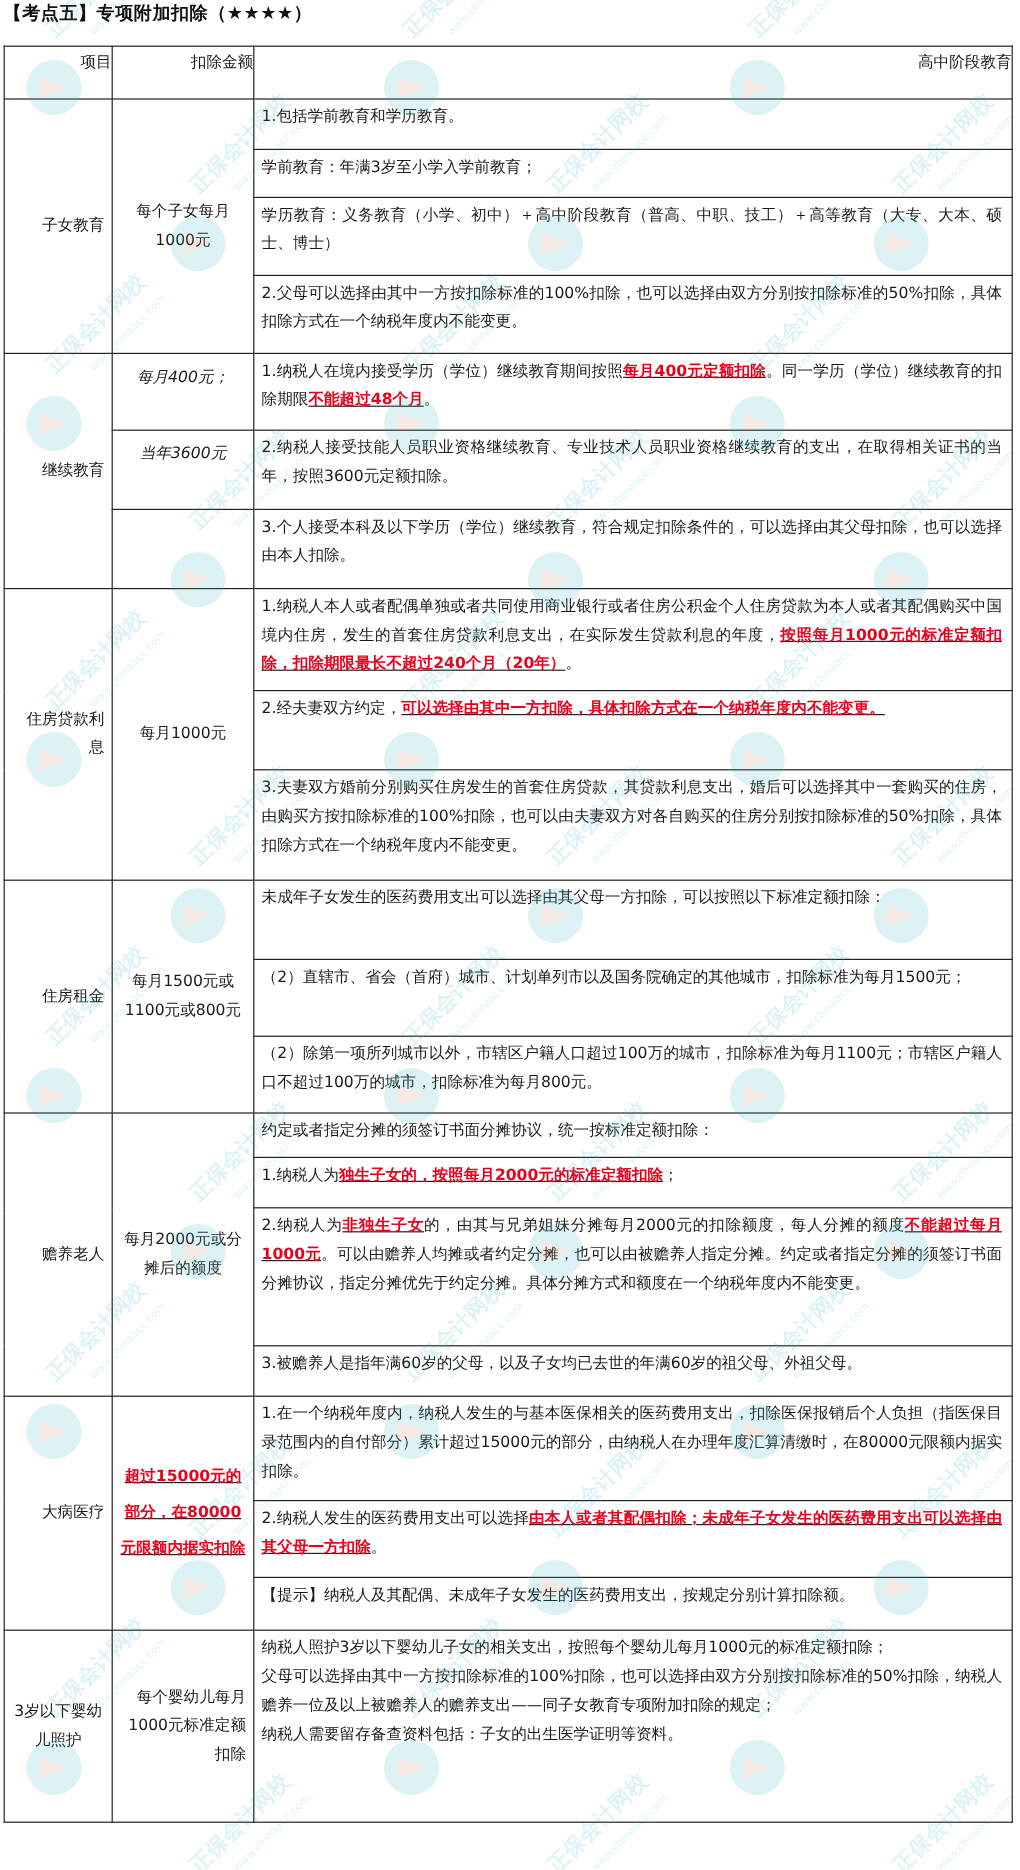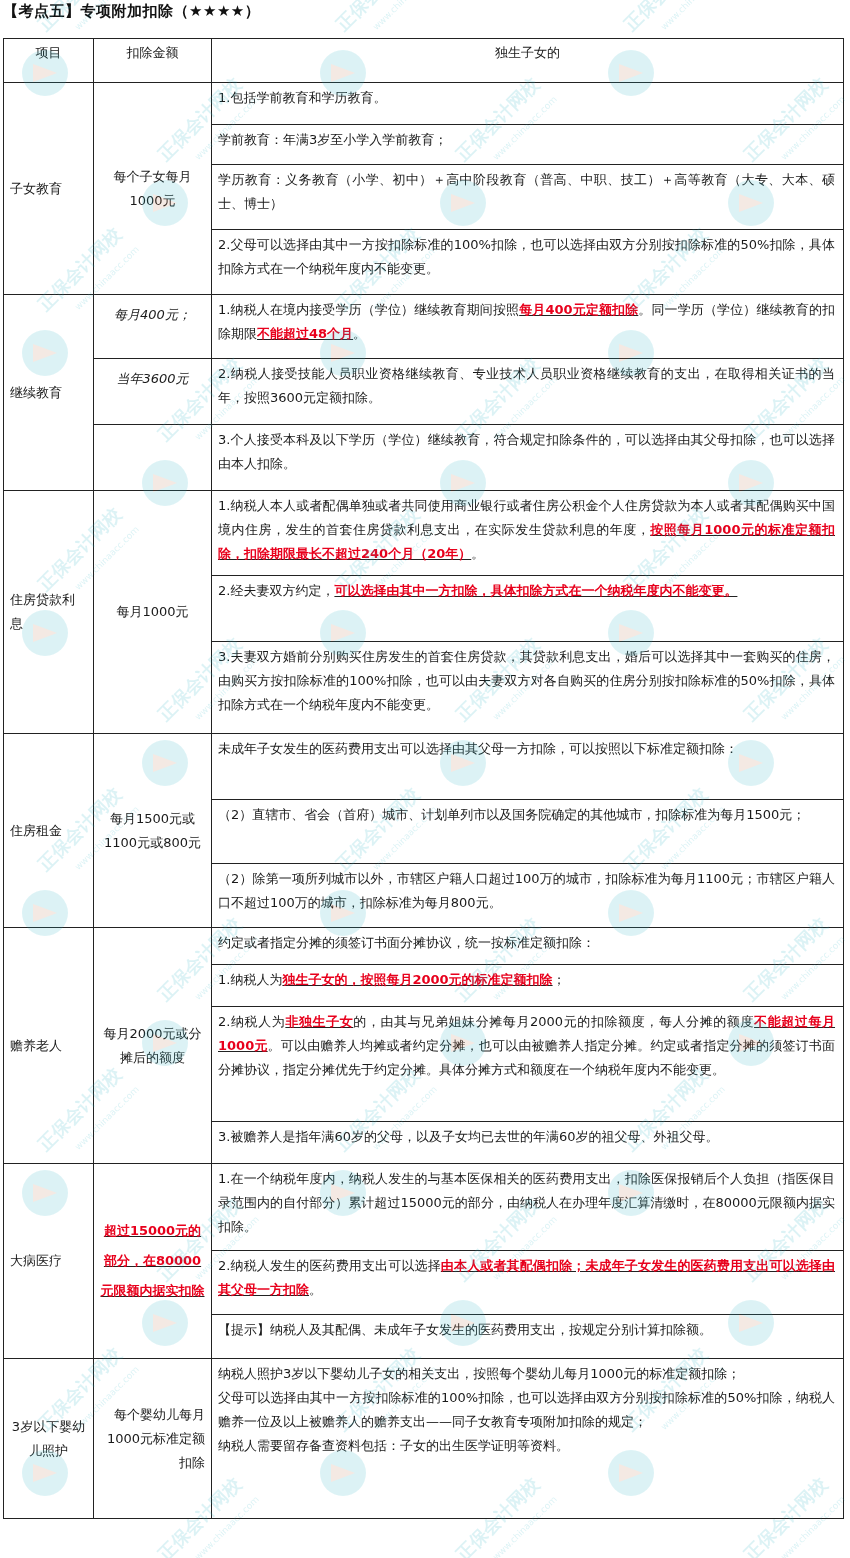--- a/index.html
+++ b/index.html
@@ -9,22 +9,22 @@
   .wm { position:absolute; pointer-events:none; opacity:0.16; }
   .wm .circ { width:46px; height:46px; border-radius:50%; background:#2bb4c4; position:absolute; }
   .wm .tri { position:absolute; left:11px; top:14px; width:0; height:0;
              border-left:24px solid #e86a3a; border-top:9px solid transparent; border-bottom:9px solid transparent; opacity:0.8; }
   .wm .txt { position:absolute; left:28px; top:-38px; transform:rotate(-45deg); transform-origin:left bottom;
              font-size:18px; font-weight:bold; color:#2bb4c4; white-space:nowrap; }
   .wm .url { position:absolute; left:58px; top:-28px; transform:rotate(-45deg); transform-origin:left bottom;
              font-size:9px; color:#2bb4c4; white-space:nowrap; }
   table.main { position:absolute; left:3px; top:38px; width:840px; border-collapse:collapse; table-layout:fixed; }
   table.main td, table.main th { border:1px solid #222; font-size:13px; line-height:24px; vertical-align:top; padding:0; font-weight:normal; }
-  th { text-align:center; height:41px; padding-top:2px !important; }
-  .cat { text-align:left; vertical-align:middle !important; padding:0 6px !important; }
+  th { text-align:right; height:41px; padding-top:2px !important; }
+  .cat { text-align:right; vertical-align:middle !important; padding:0 6px !important; }
   .amt { text-align:center; vertical-align:middle !important; padding:0 6px !important; }
   .amt-top { vertical-align:top !important; padding-top:8px !important;font-style:italic; }
   .detail { padding:3px 8px 0 6px !important; text-align:justify;margin-left:28px; }
   .red { color:#e8001c; font-weight:bold; text-decoration:underline; text-decoration-color:#222; }
   .red-amt { color:#e8001c; font-weight:bold; text-decoration:underline; text-decoration-color:#222; line-height:30px; }
 </style>
 </head>
 <body>
 
 <div class="title">【考点五】专项附加扣除（★★★★）</div>
@@ -32,21 +32,21 @@
 <table class="main">
   <colgroup>
       <col style="width:90px">
       <col style="width:118px">
       <col style="width:632px">
     </colgroup>
   <tbody>
       <tr>
     <th>项目</th>
     <th>扣除金额</th>
-    <th>独生子女的</th>
+    <th>高中阶段教育</th>
   </tr>
 
   <tr style="height:42px">
     <td class="cat" rowspan="4">子女教育</td>
     <td class="amt" rowspan="4">每个子女每月1000元</td>
     <td class="detail">1.包括学前教育和学历教育。</td>
   </tr>
   <tr style="height:40px">
         <td class="detail">学前教育：年满3岁至小学入学前教育；</td>
       </tr>

